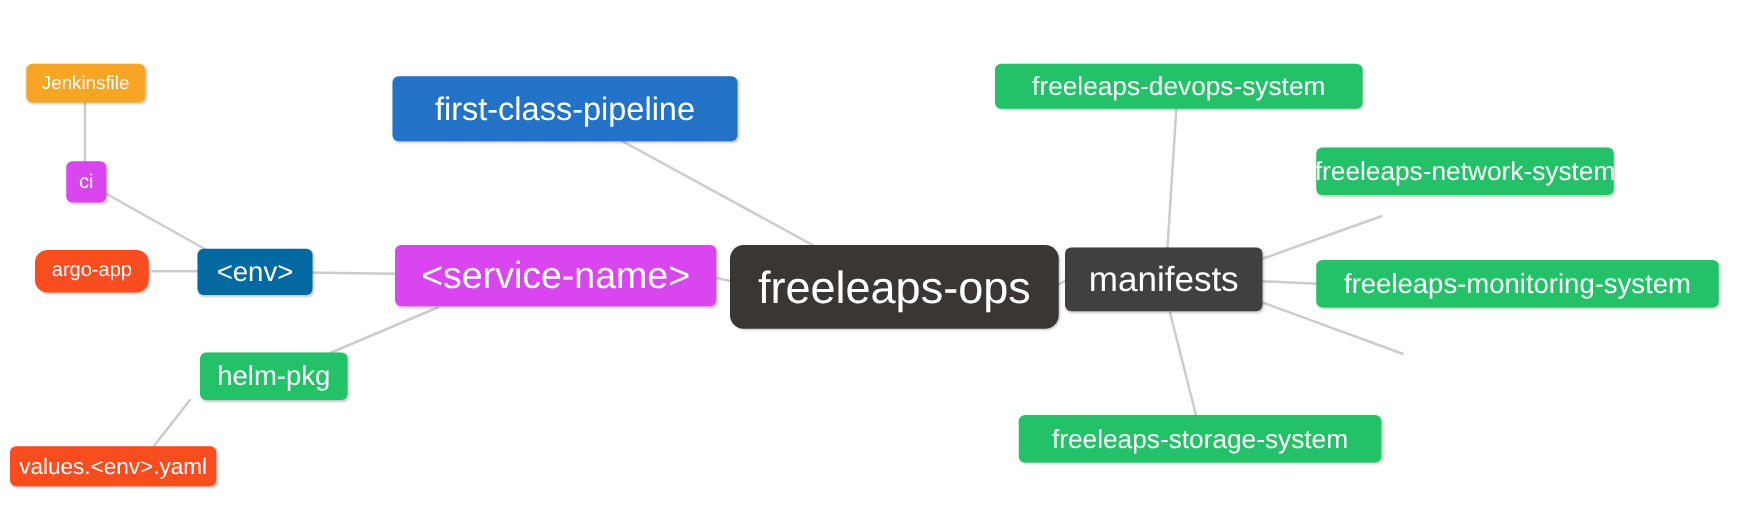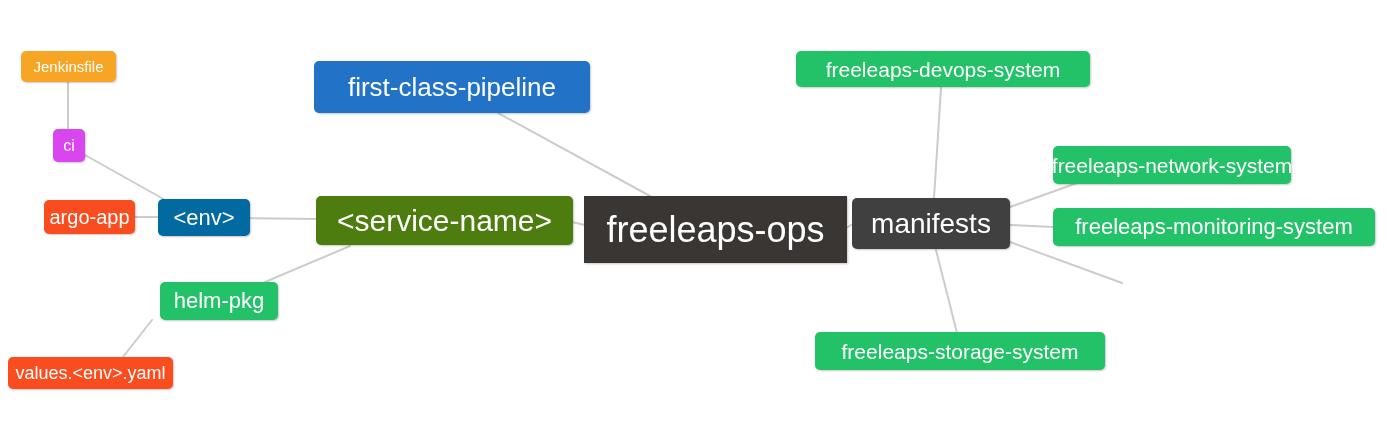--- a/index.html
+++ b/index.html
@@ -61,38 +61,38 @@
     <line x1="1010" y1="183" x2="1105" y2="149"></line>
     <line x1="1010" y1="201" x2="1054" y2="203"></line>
     <line x1="1010" y1="218" x2="1122" y2="259"></line>
     <line x1="936" y1="226" x2="957" y2="309"></line>
   </svg>
 
   <div class="node" style="left: 21px; top: 27px; width: 95px; height: 31px; font-size: 15px; background: rgb(247, 165, 36);">Jenkinsfile</div>
 
   <div class="node" style="left: 53px; top: 105px; width: 32px; height: 33px; font-size: 16px; background: #d946ef;">ci</div>
 
-  <div class="node" style="left: 44px; top: 176px; width: 91px; height: 34px; font-size: 20px; background: rgb(249, 77, 31);">argo-app</div>
+  <div class="node" style="left: 28px; top: 176px; width: 91px; height: 34px; font-size: 16px; background: rgb(249, 77, 31); border-radius: 10px;">argo-app</div>
 
   <div class="node" style="left: 158px; top: 175px; width: 92px; height: 37px; font-size: 22px; background: #0369a1;">&lt;env&gt;</div>
 
   <div class="node" style="left: 314px; top: 37px; width: 276px; height: 52px; font-size: 26px; background: rgb(34, 115, 200);">first-class-pipeline</div>
 
-  <div class="node" style="left: 316px; top: 172px; width: 257px; height: 49px; font-size: 30px; background: #4d7c0f;">&lt;service-name&gt;</div>
+  <div class="node" style="left: 316px; top: 172px; width: 257px; height: 49px; font-size: 30px; background: #d946ef;">&lt;service-name&gt;</div>
 
-  <div class="node" style="left: 584px; top: 172px; width: 263px; height: 67px; font-size: 36px; border-radius: 0; background: rgb(58, 54, 52);">freeleaps-ops</div>
+  <div class="node" style="left: 584px; top: 172px; width: 263px; height: 67px; font-size: 36px; border-radius: 11px; background: rgb(58, 54, 52);">freeleaps-ops</div>
 
   <div class="node" style="left: 852px; top: 174px; width: 158px; height: 51px; font-size: 28px; background: #404040;">manifests</div>
 
   <div class="node" style="left: 160px; top: 258px; width: 118px; height: 38px; font-size: 22px; background: rgb(35, 194, 104);">helm-pkg</div>
 
   <div class="node" style="left: 8px; top: 333px; width: 165px; height: 32px; font-size: 18px; background: rgb(249, 77, 31);">values.&lt;env&gt;.yaml</div>
 
   <div class="node" style="left: 796px; top: 27px; width: 294px; height: 36px; font-size: 21px; background: rgb(35, 194, 104);">freeleaps-devops-system</div>
 
-  <div class="node" style="left: 1053px; top: 122px; width: 238px; height: 38px; font-size: 21px; background: rgb(35, 194, 104);">freeleaps-network-system</div>
+  <div class="node" style="left: 1053px; top: 94px; width: 238px; height: 38px; font-size: 21px; background: rgb(35, 194, 104);">freeleaps-network-system</div>
 
   <div class="node" style="left: 1053px; top: 184px; width: 322px; height: 38px; font-size: 22px; background: rgb(35, 194, 104);">freeleaps-monitoring-system</div>
 
 
   <div class="node" style="left: 815px; top: 308px; width: 290px; height: 38px; font-size: 21px; background: rgb(35, 194, 104);">freeleaps-storage-system</div>
 
 </div>
 
 </body></html>

